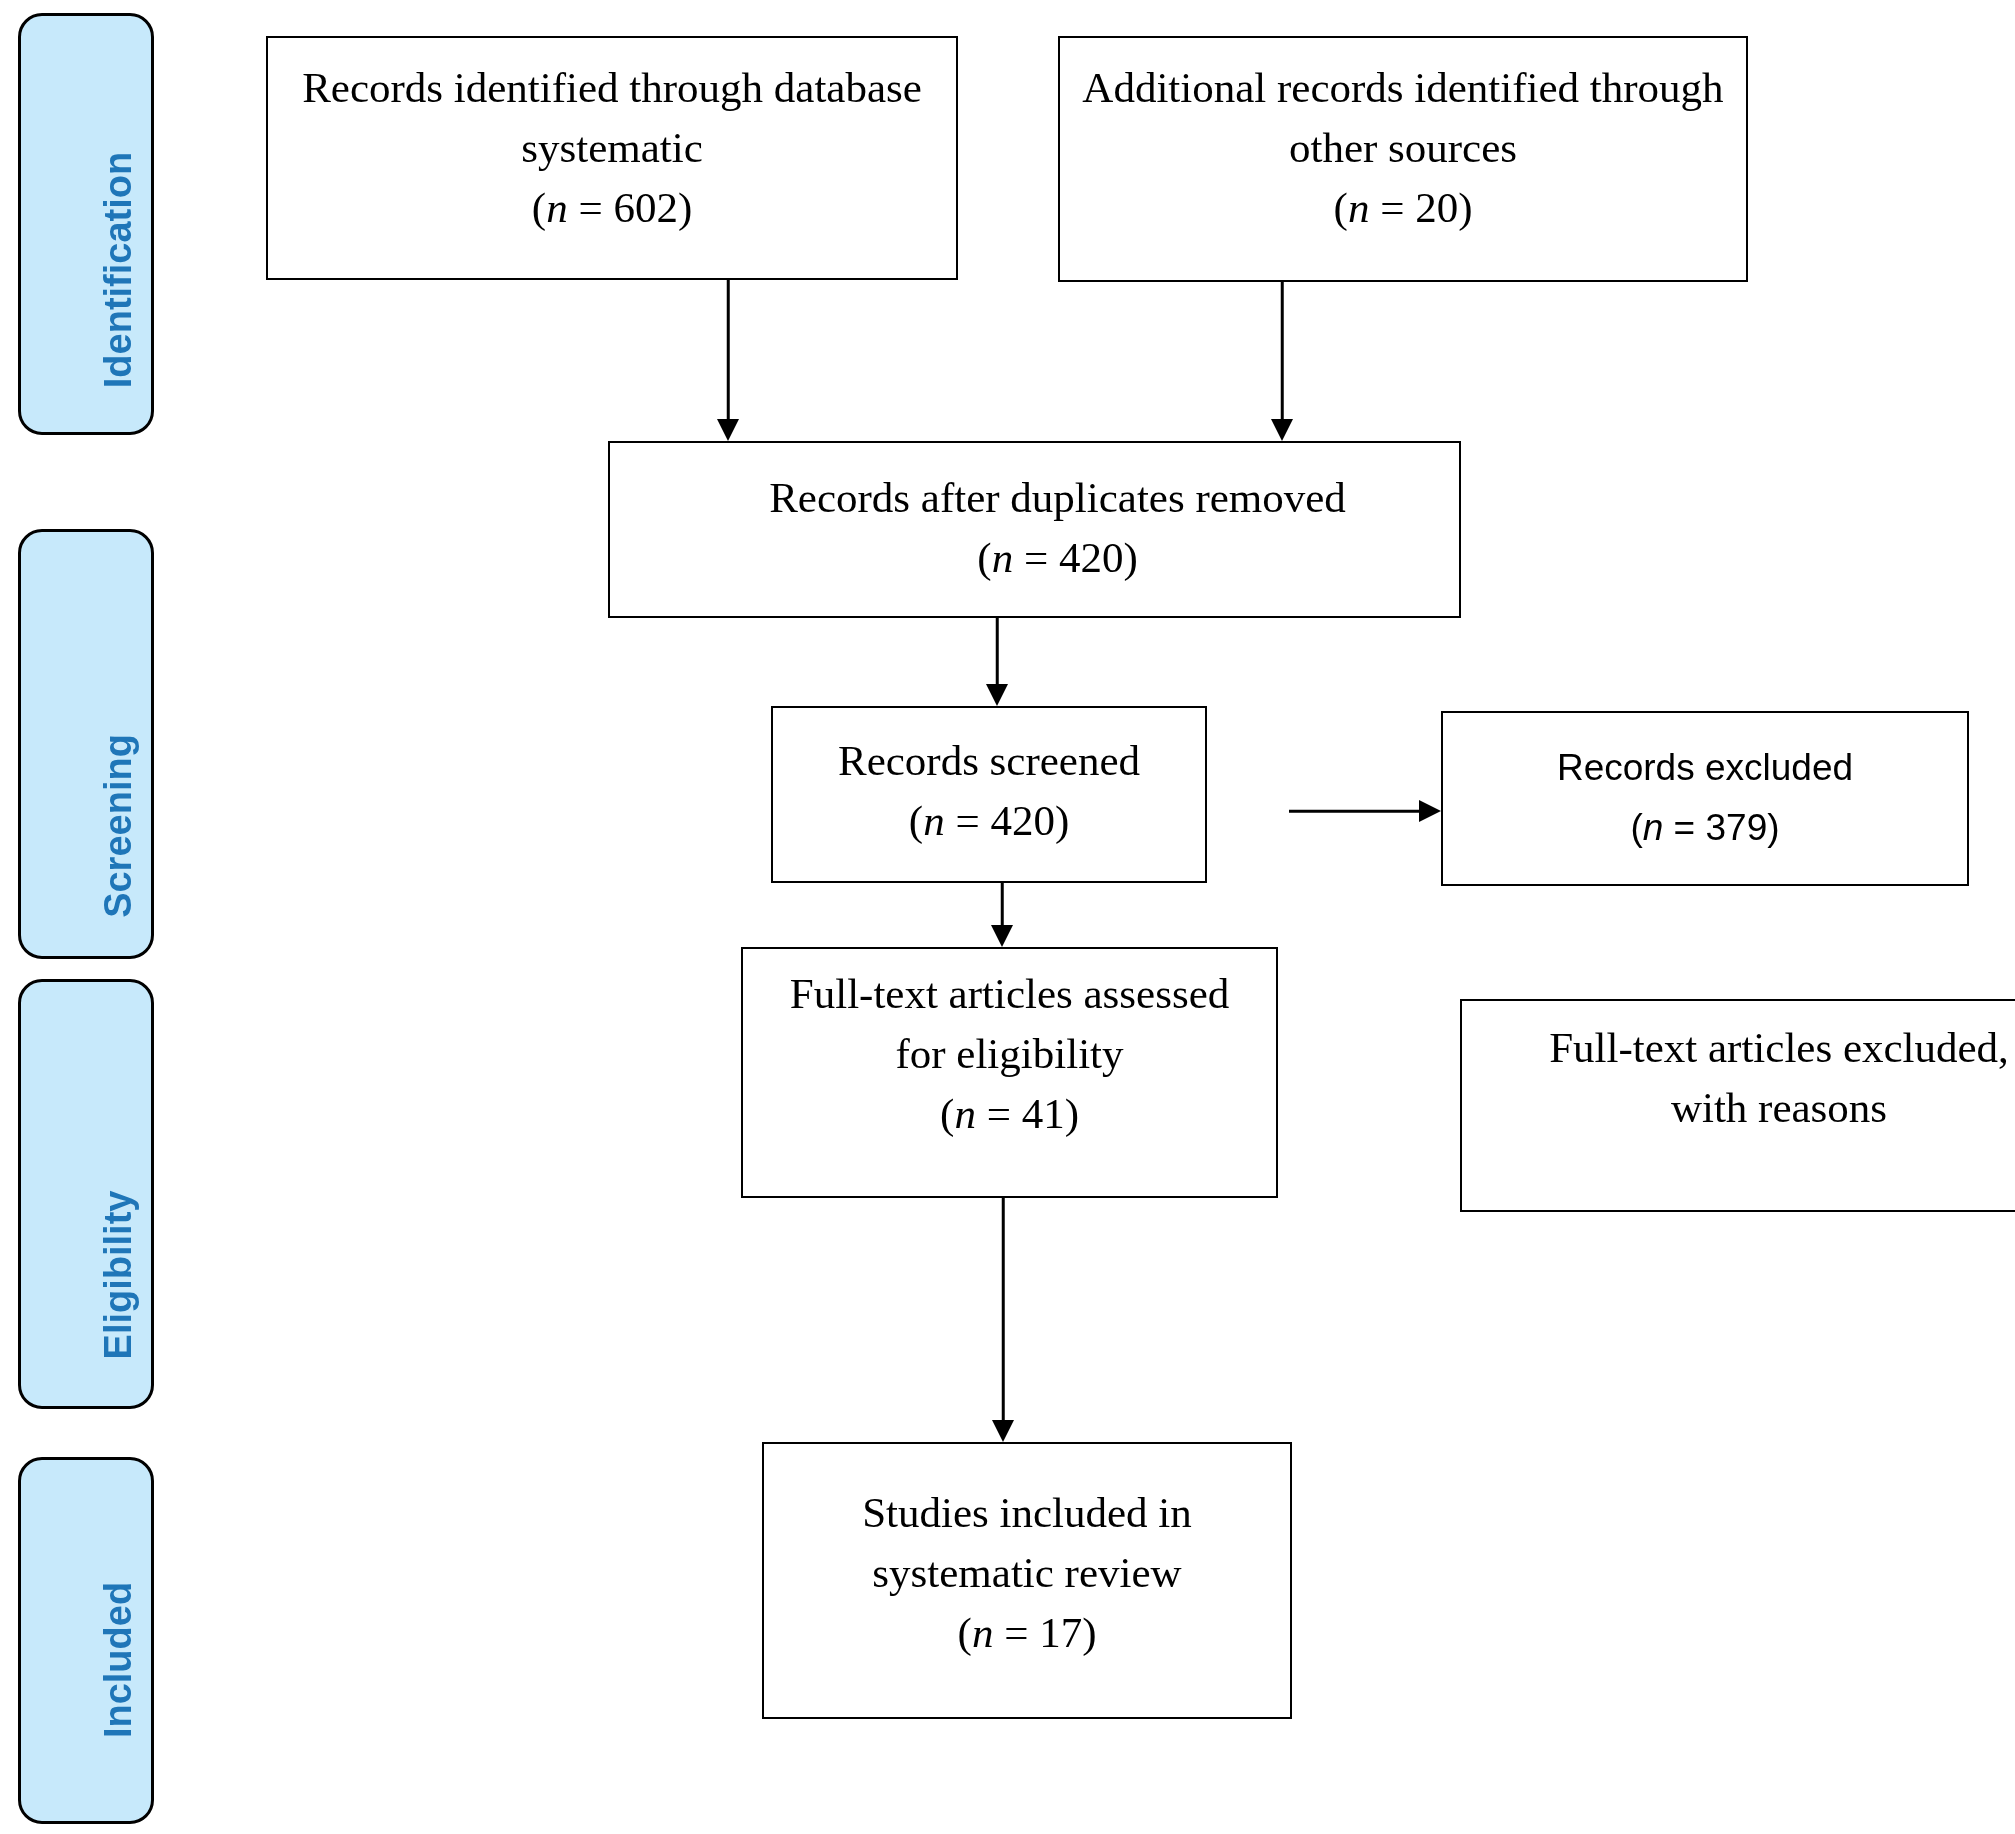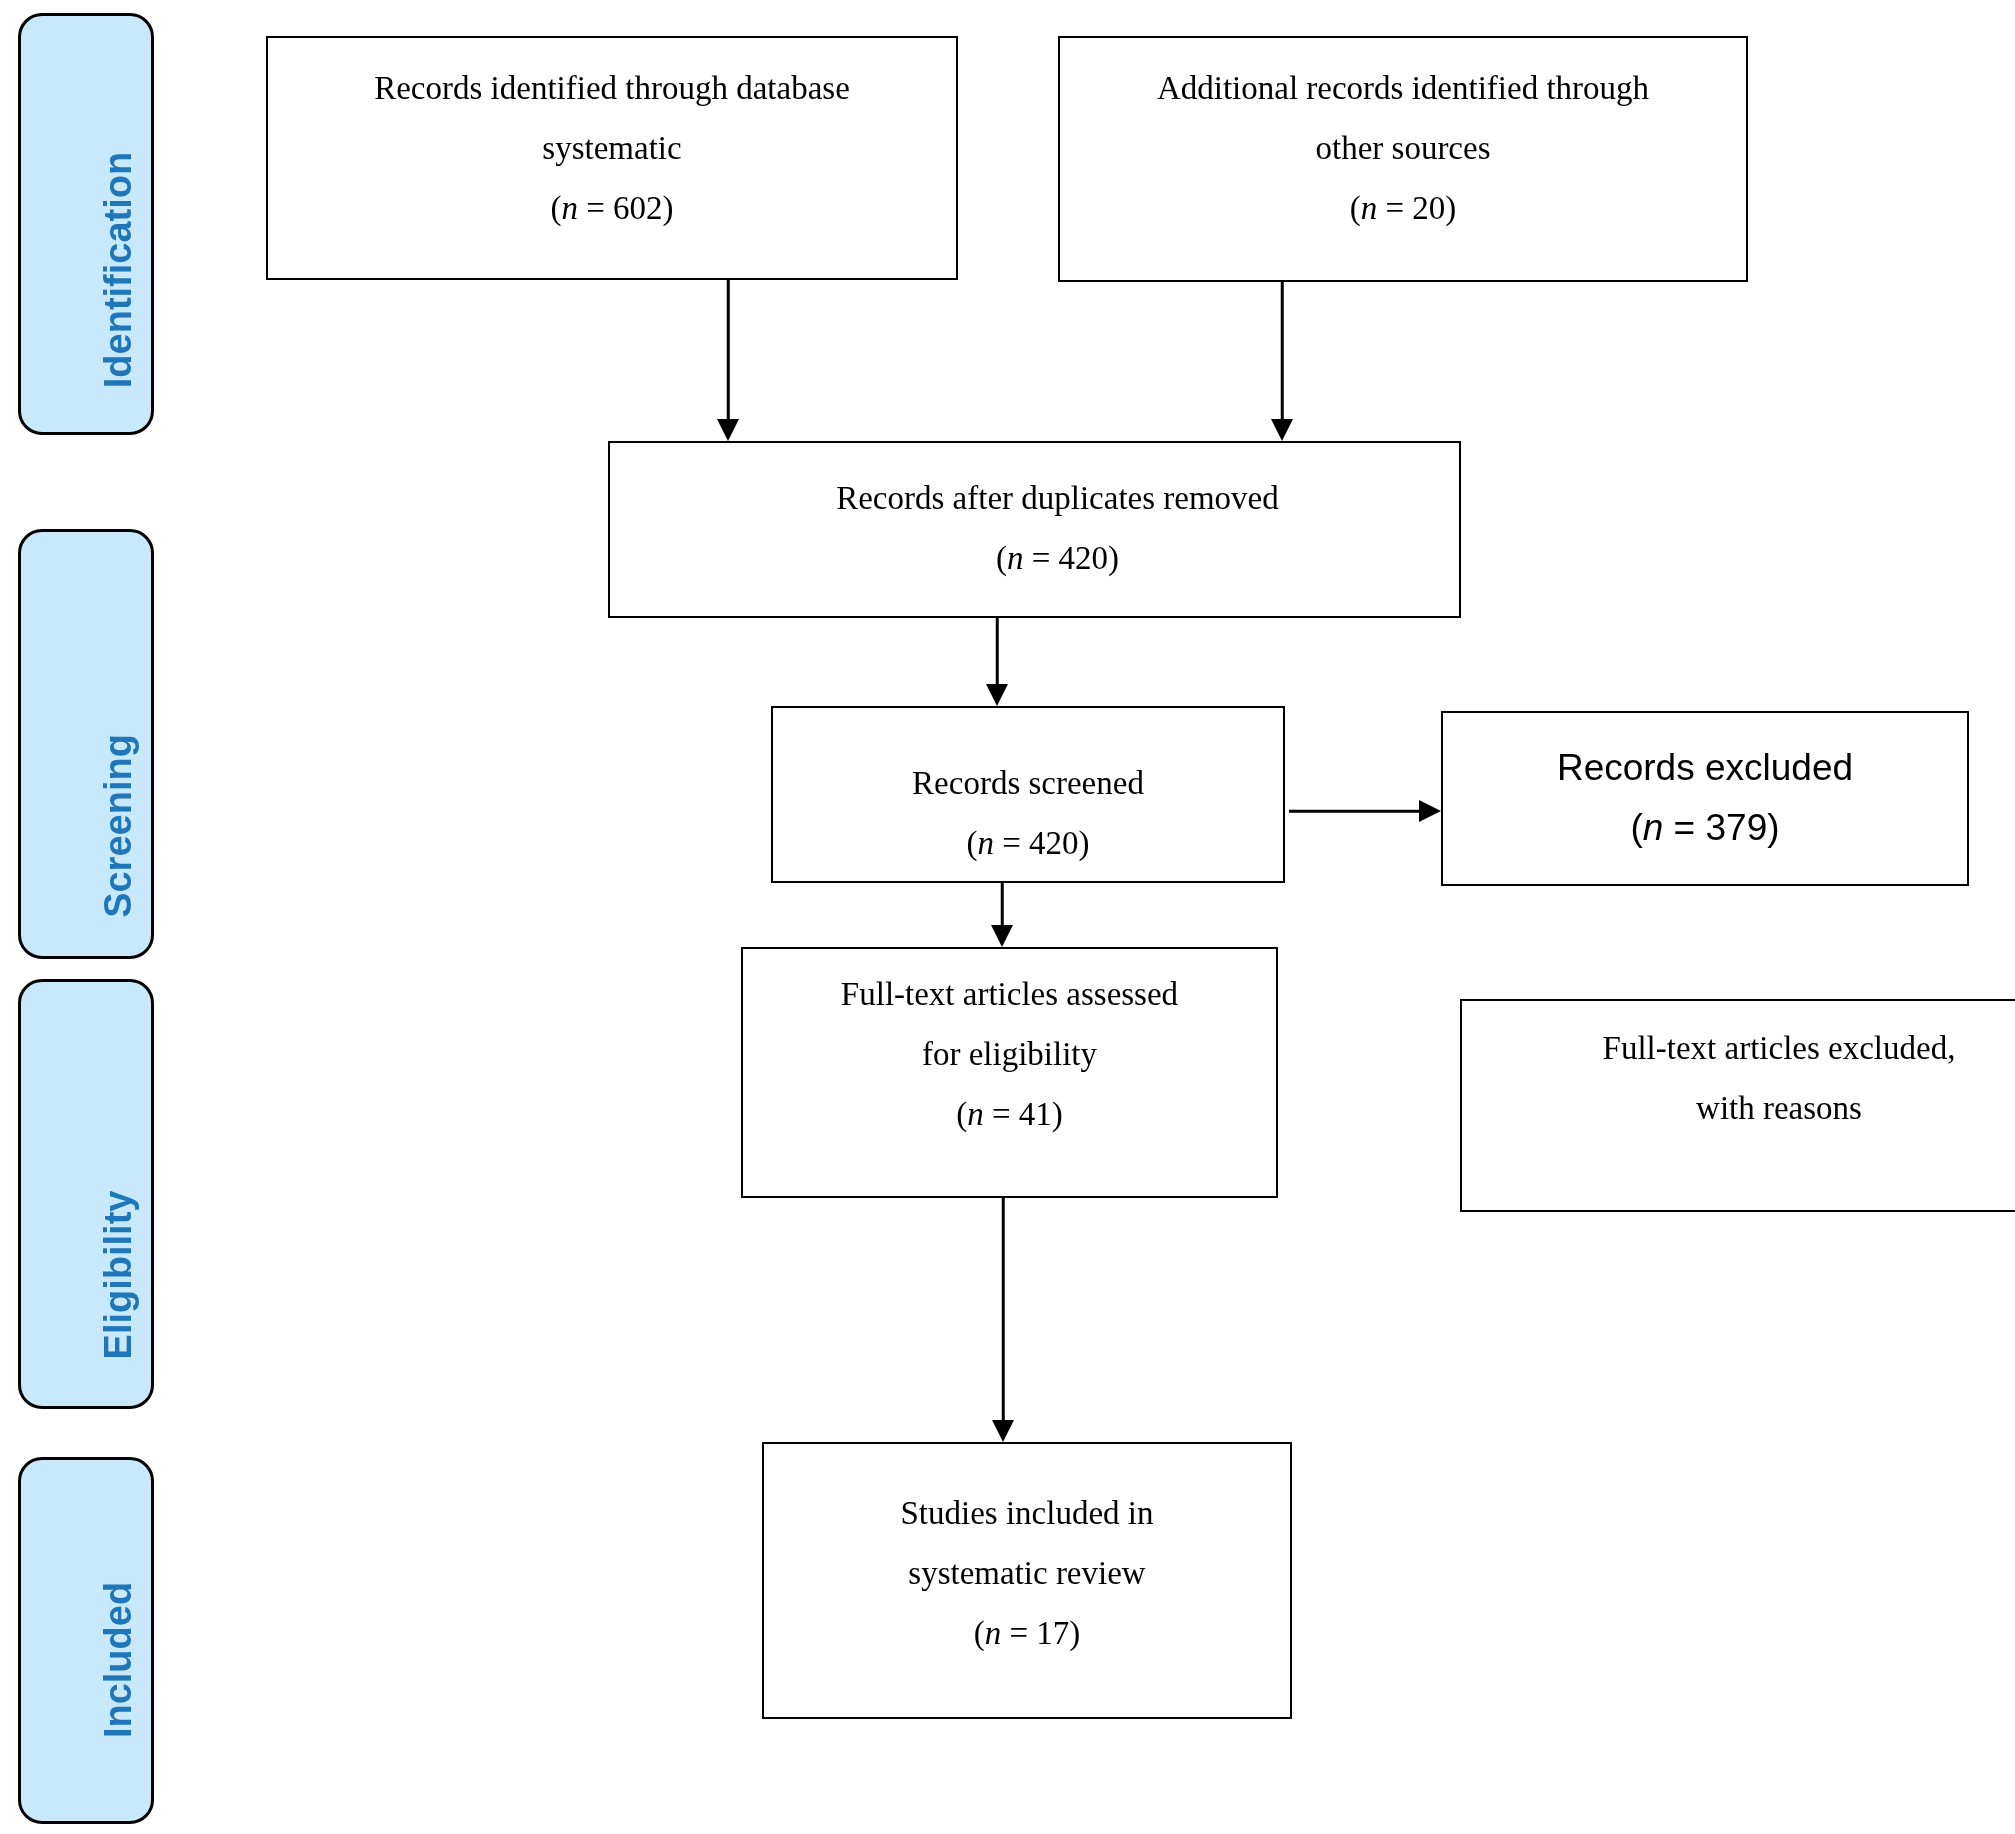--- a/index.html
+++ b/index.html
@@ -32,21 +32,21 @@
   }
 
   
   .fbox {
     position: absolute;
     border: 2.5px solid #000;
     background: #ffffff;
     box-sizing: border-box;
     text-align: center;
     font-family: "Liberation Serif", serif;
-    font-size: 33px;
+    font-size: 43px;
     line-height: 60px;
     color: #000;
   }
   .fbox.sans {
     font-family: "Liberation Sans", sans-serif;
     font-size: 37px;
   }
   .box-line { white-space: nowrap; }
   .nline i { font-style: italic; }
 
@@ -114,21 +114,21 @@
     <div class="box-line nline">(<i>n</i> = 20)</div>
   </div>
 
   <div class="fbox" style="left:608px; top:441px; width:853px; height:177px; padding-top:25px;padding-left:46px;">
     <div class="lines">
         <div class="box-line">Records after duplicates removed</div>
       </div>
     <div class="box-line nline">(<i>n</i> = 420)</div>
   </div>
 
-  <div class="fbox" style="left:771px; top:706px; width:514px; height:177px; padding-top:45px;">
+  <div class="fbox" style="left:771px; top:706px; width:436px; height:177px; padding-top:23px;">
     <div class="lines">
         <div class="box-line">Records screened</div>
       </div>
     <div class="box-line nline">(<i>n</i> = 420)</div>
   </div>
 
   <div class="fbox sans" style="left:1441px; top:711px; width:528px; height:175px; padding-top:25px;">
     <div class="lines">
         <div class="box-line">Records excluded</div>
       </div>

